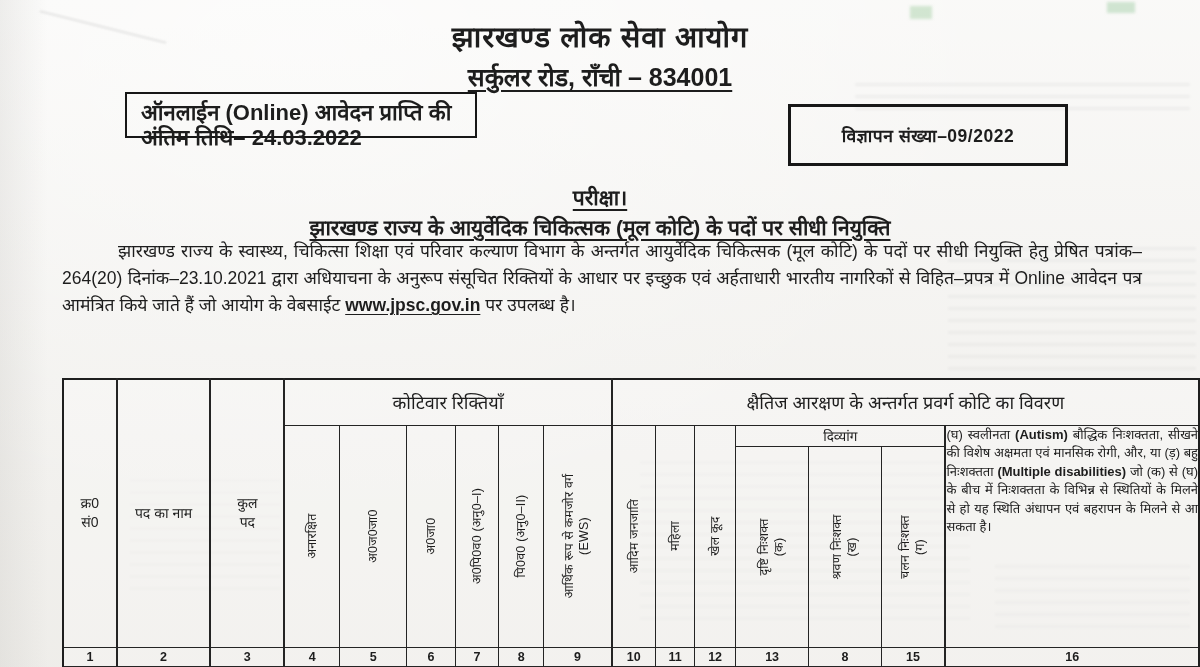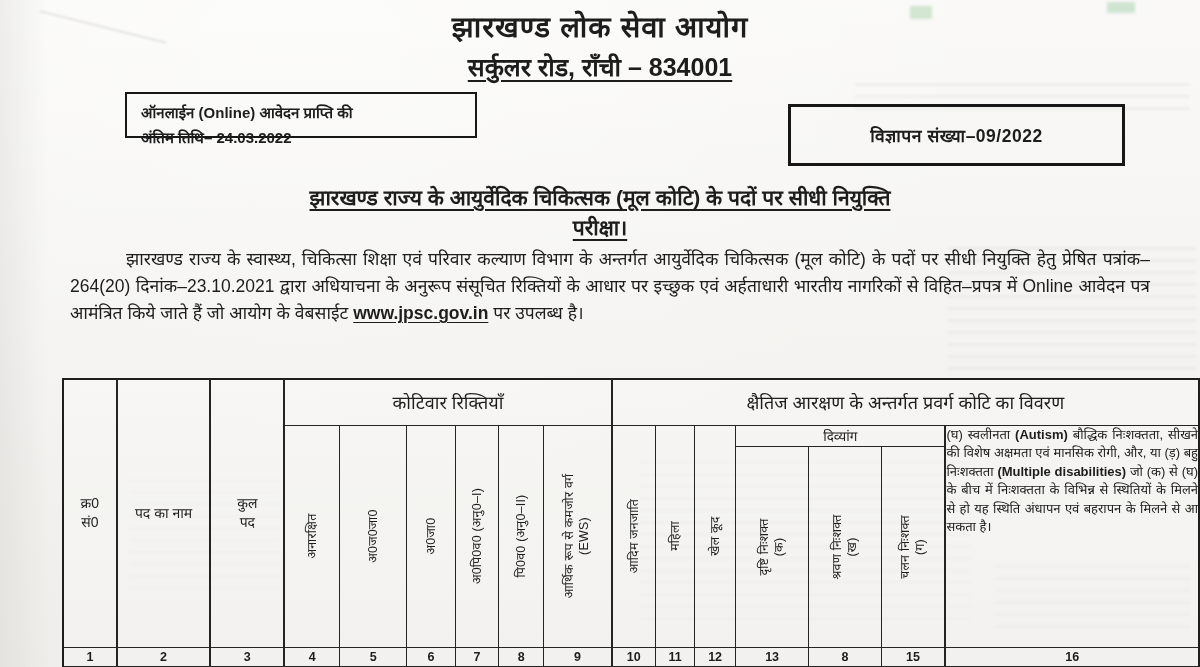--- a/index.html
+++ b/index.html
@@ -10,41 +10,41 @@
   .page {
     position:relative; width:1200px; height:667px; overflow:hidden;
     color:#1d1d1d;
     background-color:#f3f2ef;
     background-image:
       linear-gradient(90deg, rgba(190,188,184,.22), rgba(190,188,184,0) 4%),
       linear-gradient(180deg, rgba(255,255,255,.55), rgba(228,226,221,.30)),
       radial-gradient(ellipse at 25% 8%, rgba(255,255,255,.5), rgba(255,255,255,0) 55%);
   }
   
-  .org-name { padding-top:6px; text-align:center; font-size:29px; font-weight:700; letter-spacing:1px; }
+  .org-name { padding-top:16px; text-align:center; font-size:29px; font-weight:700; letter-spacing:1px; }
   .org-address { margin-top:4px; text-align:center; font-size:25px; font-weight:700;
     text-decoration:underline; text-decoration-thickness:1.5px; text-underline-offset:4px; }
   
   .deadline-box {
     position:absolute; left:125px; top:92px; width:352px; height:46px; box-sizing:border-box;
     border:2.5px solid #171717; padding:6px 10px 0 14px;
-    font-size:15px; font-weight:700; line-height:25px;
+    font-size:22px; font-weight:700; line-height:25px;
   }
   .advert-box {
-    position:absolute; left:788px; top:104px; width:337px; height:62px; box-sizing:border-box;
+    position:absolute; left:788px; top:104px; width:280px; height:62px; box-sizing:border-box;
     border:3px solid #171717; display:flex; align-items:center; justify-content:center;
     font-size:17.5px; font-weight:700; letter-spacing:.5px;
   }
   
   .notice-heading { position:absolute; left:0; top:183px; width:100%; text-align:center;
     font-size:21px; font-weight:700; line-height:30px; }
   .ul { text-decoration:underline; text-decoration-thickness:1.5px; text-underline-offset:4px; }
   
   .intro {
-    position:absolute; left:62px; top:238px; width:1080px; margin:8px;
+    position:absolute; left:62px; top:238px; width:1080px; margin:0;
     font-size:17.5px; line-height:27px; text-align:justify; text-indent:56px; font-weight:400;
   }
   .intro .website { font-weight:700; text-decoration:underline; text-underline-offset:3px; }
   
   table.vacancy {
     position:absolute; left:62px; top:378px;
     border-collapse:collapse; table-layout:fixed;
     border:2.6px solid #1e1e1e;
     background:rgba(255,255,255,.25);
   }
@@ -109,22 +109,22 @@
   <div class="deadline-box">
     <div>ऑनलाईन (Online) आवेदन प्राप्ति की</div>
     <div>अंतिम तिथि– 24.03.2022</div>
   </div>
 
   <div class="advert-box">
     <span>विज्ञापन संख्या–09/2022</span>
   </div>
 
   <div class="notice-heading">
+    <div><span class="ul">परीक्षा।</span></div>
     <div><span class="ul">झारखण्ड राज्य के आयुर्वेदिक चिकित्सक (मूल कोटि) के पदों पर सीधी नियुक्ति</span></div>
-    <div><span class="ul">परीक्षा।</span></div>
   </div>
 
   <p class="intro"><span>झारखण्ड राज्य के स्वास्थ्य, चिकित्सा शिक्षा एवं परिवार कल्याण विभाग के अन्तर्गत आयुर्वेदिक चिकित्सक (मूल कोटि) के पदों पर सीधी नियुक्ति हेतु प्रेषित पत्रांक–264(20) दिनांक–23.10.2021 द्वारा अधियाचना के अनुरूप संसूचित रिक्तियों के आधार पर इच्छुक एवं अर्हताधारी भारतीय नागरिकों से विहित–प्रपत्र में Online आवेदन पत्र आमंत्रित किये जाते हैं जो आयोग के वेबसाईट </span><span class="website">www.jpsc.gov.in</span><span> पर उपलब्ध है।</span></p>
 
   <table class="vacancy">
     <colgroup>
       <col style="width:55px">
         <col style="width:95px">
         <col style="width:76px">
       <col style="width:57px">

